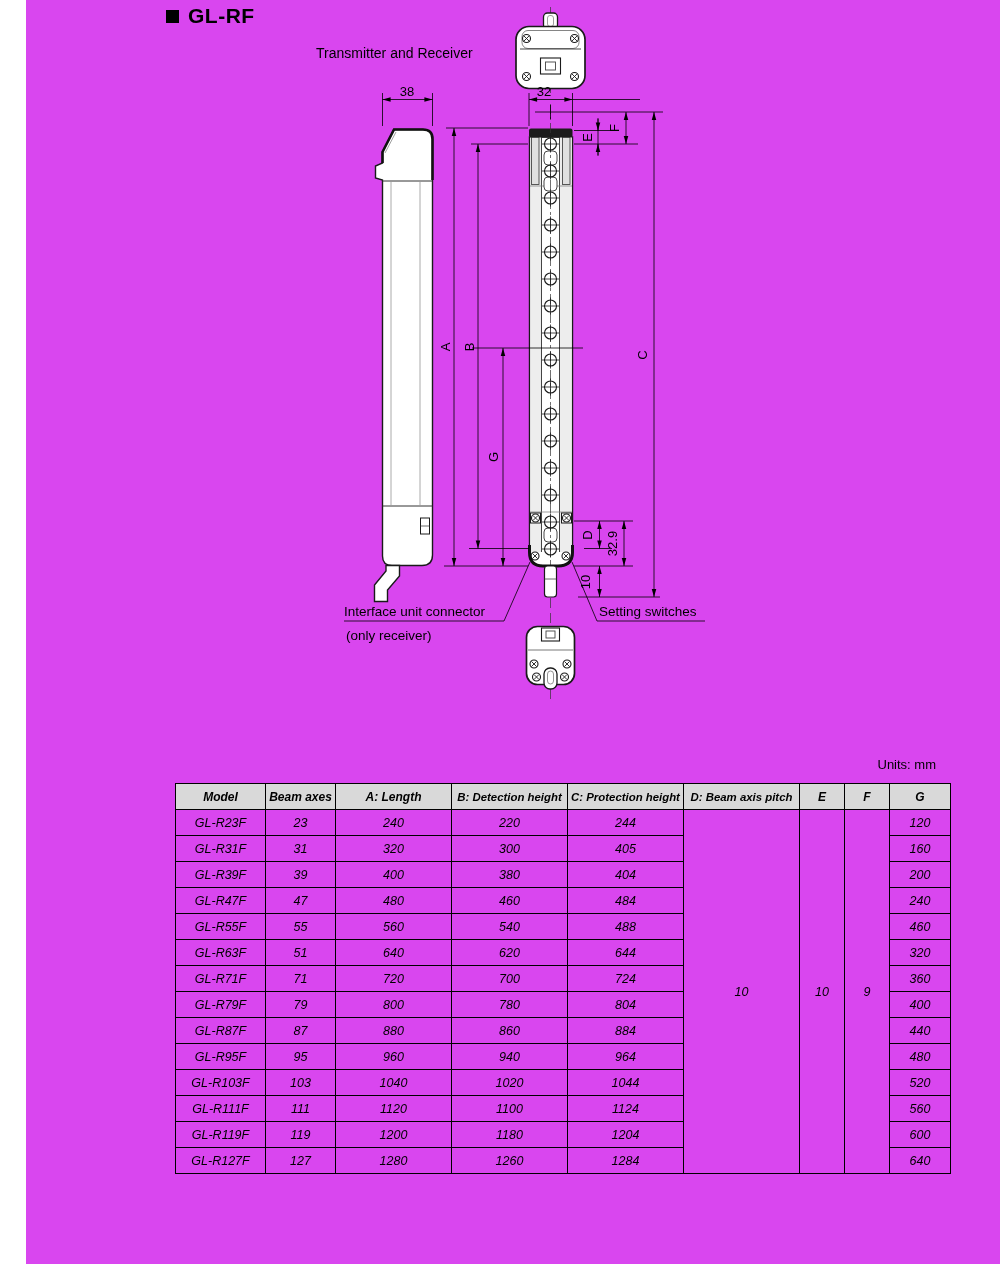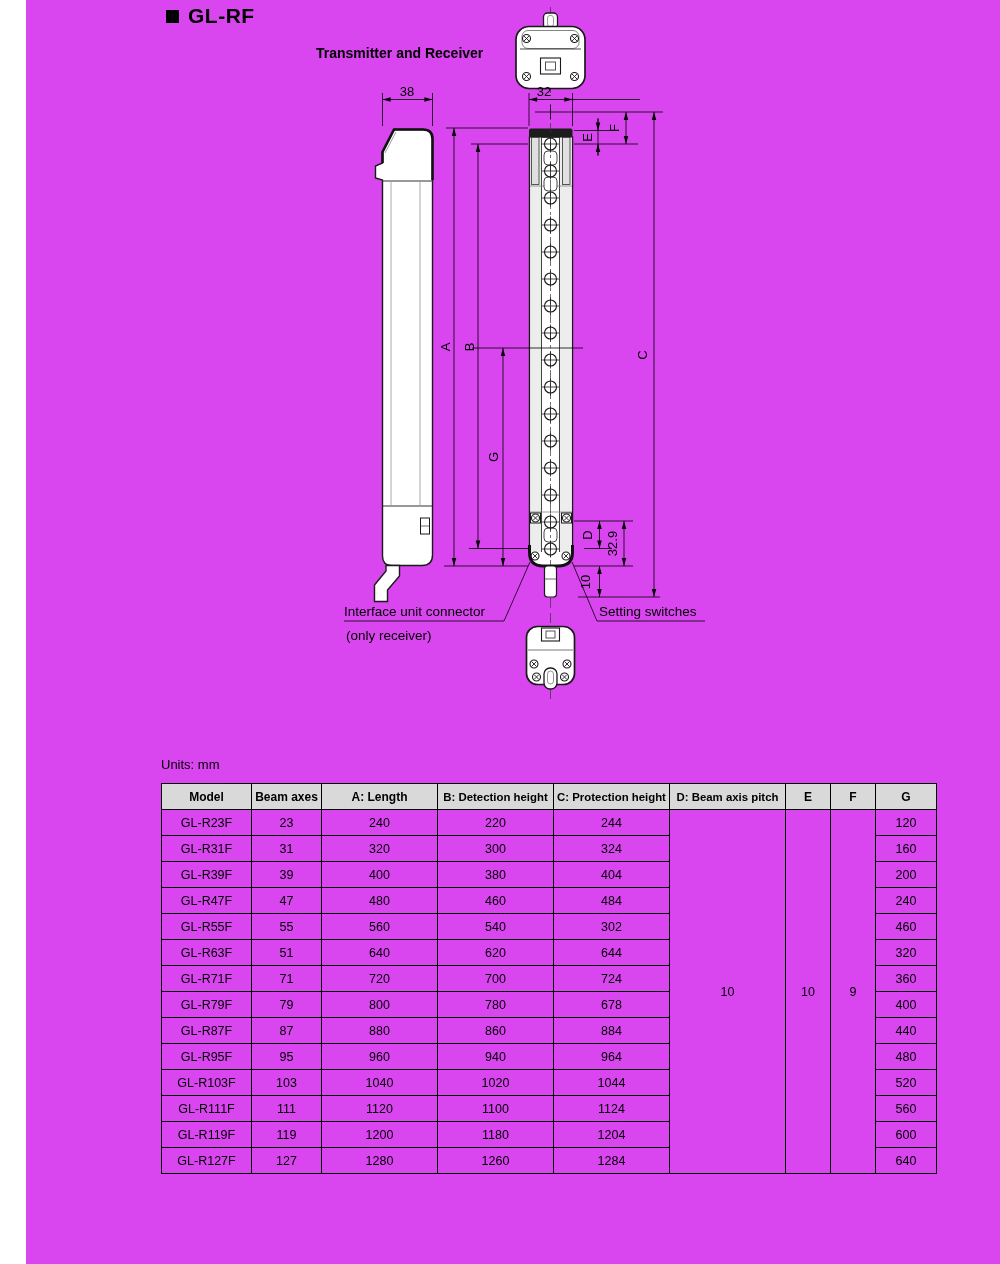--- a/index.html
+++ b/index.html
@@ -1,24 +1,24 @@
 <!DOCTYPE html>
 <html><head>
 <meta charset="utf-8">
 <style>
   html,body{margin:0;padding:0;background:#fff;}
   .page{position:relative;width:1000px;height:1264px;background:#d946ef;
         font-family:"Liberation Sans",sans-serif;color:#000;overflow:hidden;margin-left:26px;}
   .title-row{position:absolute;left:140px;top:4px;display:flex;align-items:center;gap:9px;}
   .bullet{width:13px;height:13px;background:#000;flex:0 0 auto;}
   .title-text{font-size:21px;font-weight:bold;letter-spacing:0.5px;}
-  .caption{position:absolute;left:290px;top:45px;font-size:14px;font-weight:bold;}
-  .units{position:absolute;left:135px;top:757px;width:775px;text-align:left;font-size:13px;}
-  table.spec{position:absolute;left:135px;top:783px;width:775px;border-collapse:collapse;
-        table-layout:fixed;font-size:12.5px;}
+  .caption{position:absolute;left:290px;top:45px;font-size:14px;}
+  .units{position:absolute;left:135px;top:757px;width:775px;text-align:right;font-size:13px;}
+  table.spec{position:absolute;left:149px;top:783px;width:775px;border-collapse:collapse;
+        table-layout:fixed;font-size:12.5px;font-style:italic;}
   table.spec th,table.spec td{border:1px solid #000;text-align:center;vertical-align:middle;
         padding:0;height:25px;white-space:nowrap;overflow:hidden;}
   table.spec th{background:#d9d9d9;font-weight:bold;font-size:12px;}
   table.spec th.cond{font-size:11.4px;}
   svg text{font-family:"Liberation Sans",sans-serif;fill:#000;}
   .dimtxt{font-size:13px;}
   .dimnum{font-size:13px;}
   .callout{font-size:13.5px;}
 </style>
 </head>
@@ -256,21 +256,21 @@
           <td rowspan="14">10</td>
           <td rowspan="14">10</td>
           <td rowspan="14">9</td>
           <td>120</td>
         </tr>
         <tr>
           <td>GL-R31F</td>
           <td>31</td>
           <td>320</td>
           <td>300</td>
-          <td>324</td>
+          <td>405</td>
           <td>160</td>
         </tr>
         <tr>
           <td>GL-R39F</td>
           <td>39</td>
           <td>400</td>
           <td>380</td>
           <td>404</td>
           <td>200</td>
         </tr>
@@ -280,21 +280,21 @@
           <td>480</td>
           <td>460</td>
           <td>484</td>
           <td>240</td>
         </tr>
         <tr>
           <td>GL-R55F</td>
           <td>55</td>
           <td>560</td>
           <td>540</td>
-          <td>302</td>
+          <td>488</td>
           <td>460</td>
         </tr>
         <tr>
           <td>GL-R63F</td>
           <td>51</td>
           <td>640</td>
           <td>620</td>
           <td>644</td>
           <td>320</td>
         </tr>
@@ -304,21 +304,21 @@
           <td>720</td>
           <td>700</td>
           <td>724</td>
           <td>360</td>
         </tr>
         <tr>
           <td>GL-R79F</td>
           <td>79</td>
           <td>800</td>
           <td>780</td>
-          <td>678</td>
+          <td>804</td>
           <td>400</td>
         </tr>
         <tr>
           <td>GL-R87F</td>
           <td>87</td>
           <td>880</td>
           <td>860</td>
           <td>884</td>
           <td>440</td>
         </tr>

